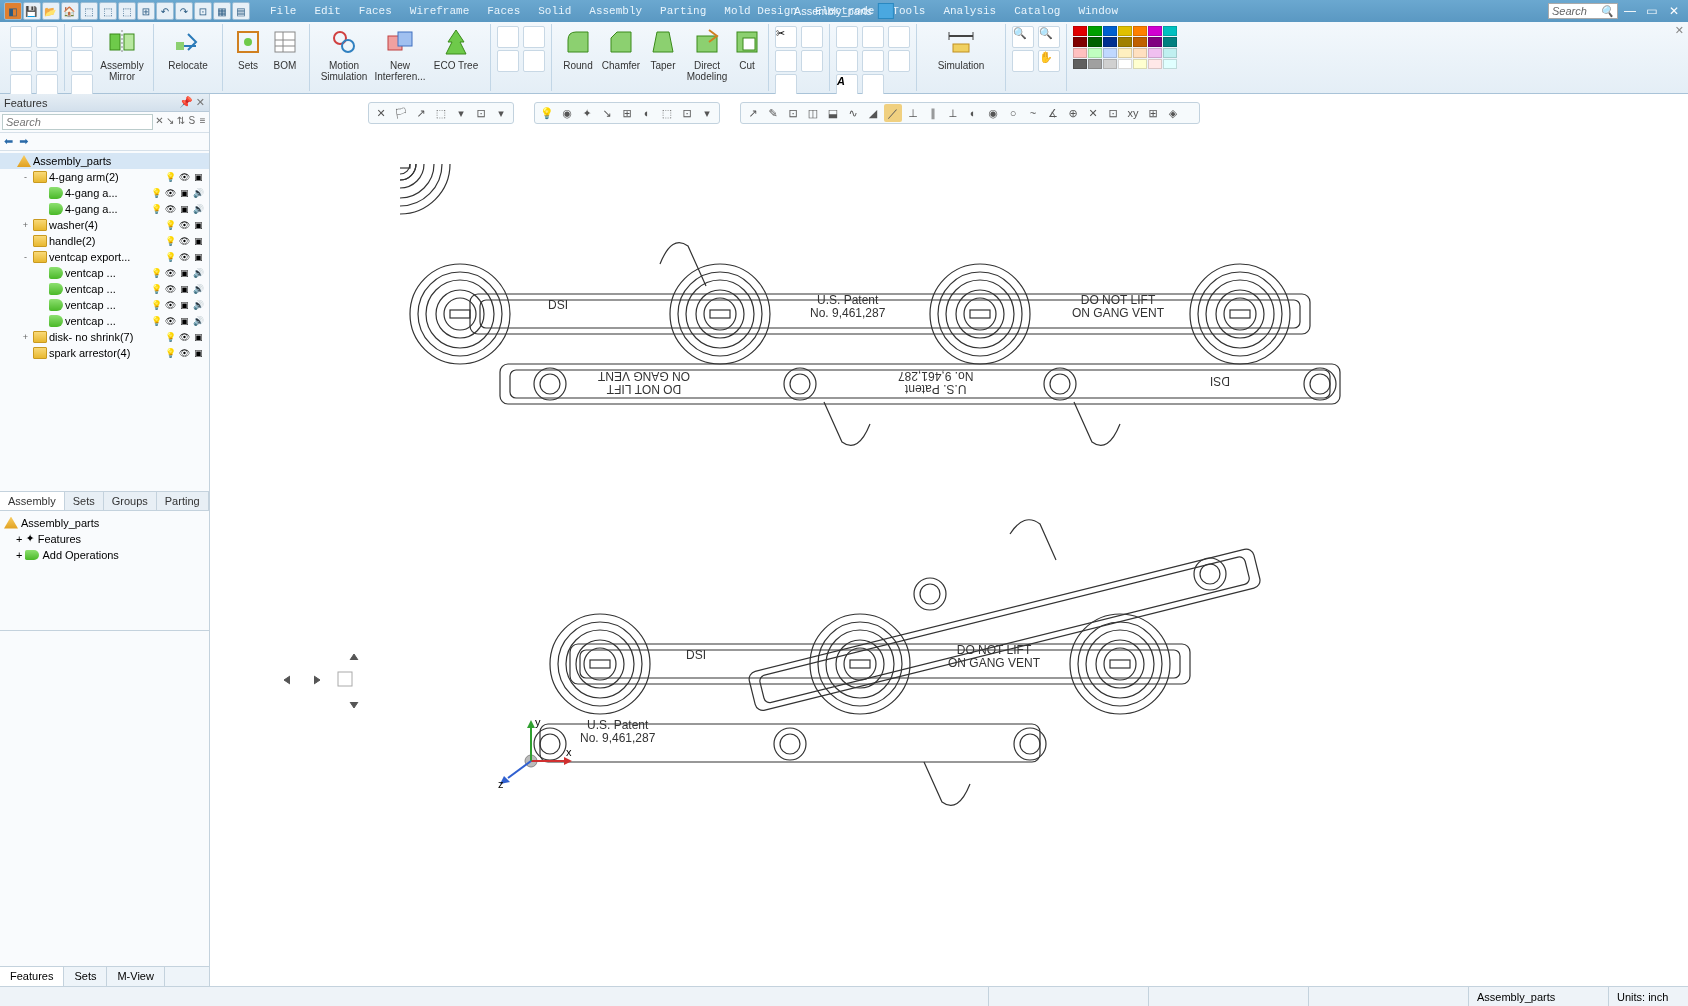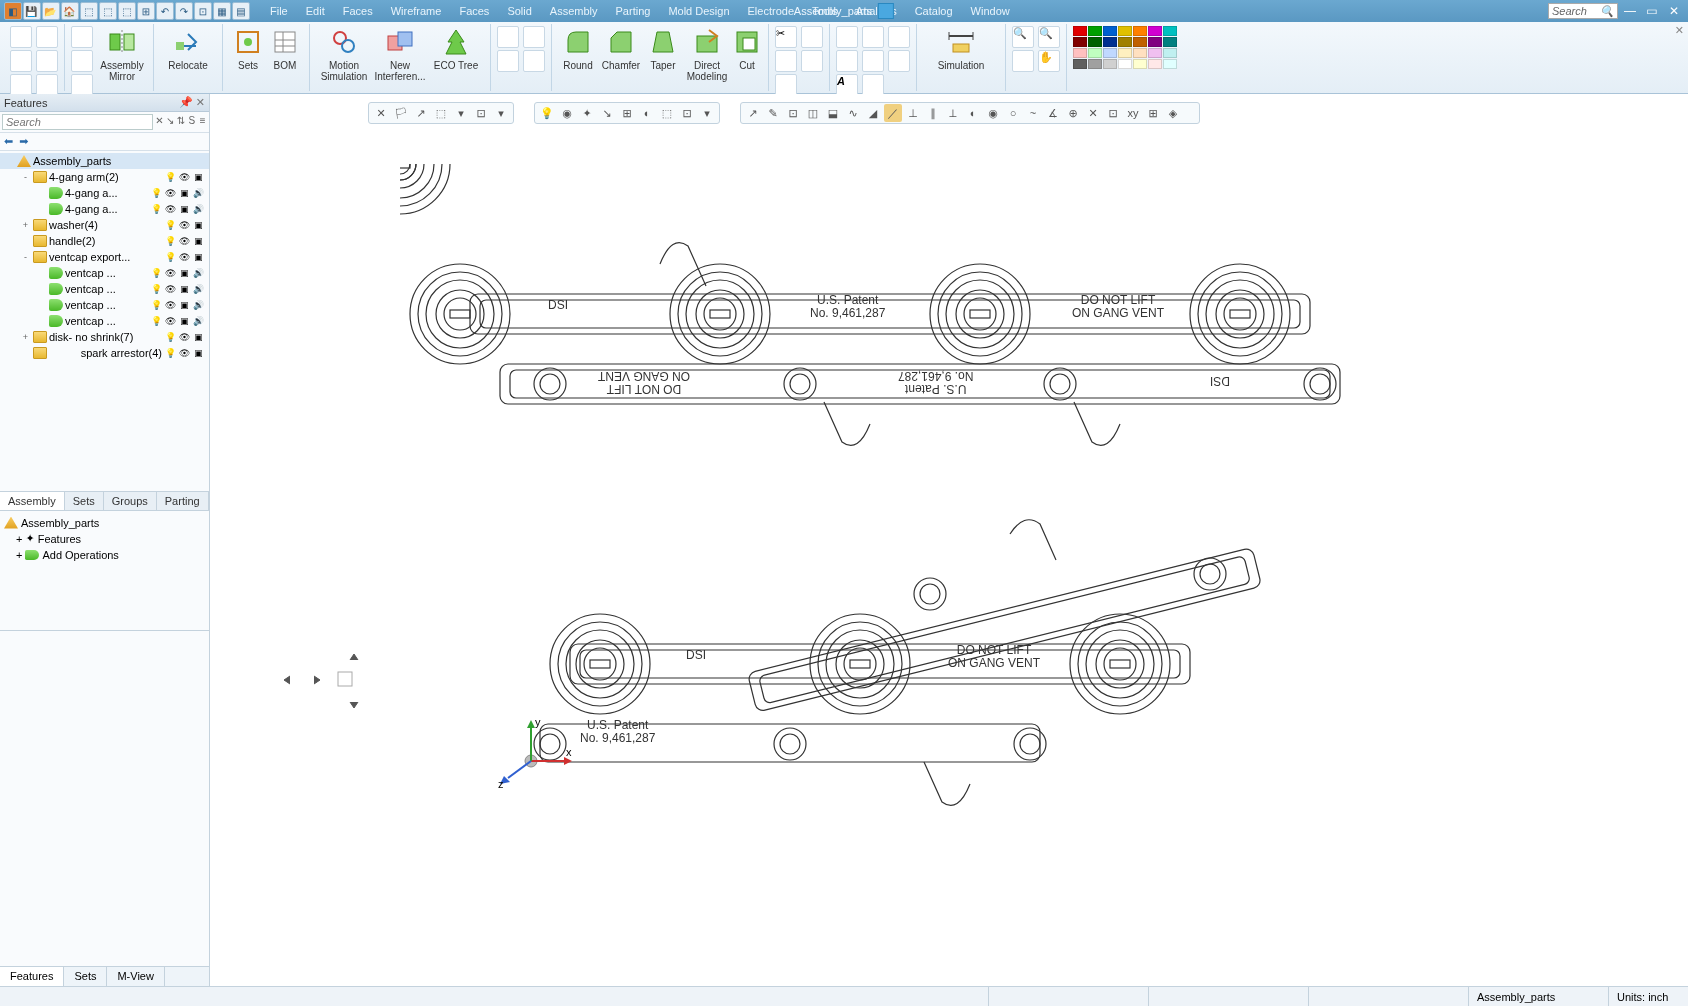--- a/index.html
+++ b/index.html
@@ -3,21 +3,21 @@
 <meta charset="utf-8">
 <style>
 * { margin:0; padding:0; box-sizing:border-box; font-family:"Segoe UI",Tahoma,sans-serif; font-size:11px; user-select:none; }
 body { width:1688px; height:1006px; background:#fff; overflow:hidden; position:relative; }
 
 
 .titlebar { height:22px; background:linear-gradient(#6ba8d0,#5a98c2); display:flex; align-items:center; color:#fff; }
 .titlebar .qat { display:flex; gap:1px; padding:0 4px; }
 .titlebar .qat-btn { width:18px; height:18px; background:#e8f0f7; border:1px solid #9abcd5; border-radius:2px; display:flex; align-items:center; justify-content:center; font-size:10px; color:#2a5a82; }
 .titlebar .menus { display:flex; gap:2px; margin-left:8px; }
-.titlebar .menus span { padding:2px 8px; cursor:pointer; color:#e8f4fc; }
+.titlebar .menus span { padding:2px 8px; cursor:pointer; color:#e8f4fc;font-family:Liberation Mono, monospace; }
 .titlebar .title { position:absolute; left:50%; transform:translateX(-50%); color:#eef7ff; font-size:12px; display:flex; align-items:center; gap:6px; }
 .titlebar .title .doc-icon { width:16px; height:16px; background:#4aa8e0; border:1px solid #2a88c0; }
 .titlebar .win-ctrl { margin-left:auto; display:flex; align-items:center; gap:2px; padding-right:4px; }
 .titlebar .search-box { width:70px; height:16px; background:#fff; border:1px solid #aaa; color:#666; font-style:italic; padding:0 3px; display:flex; align-items:center; justify-content:space-between; }
 .titlebar .win-btn { width:20px; height:16px; color:#fff; display:flex; align-items:center; justify-content:center; font-size:12px; }
 
 
 .ribbon { height:72px; background:linear-gradient(#f3f8fc,#e4eef6); border-bottom:1px solid #a9c3d8; display:flex; padding:2px 4px; position:relative; }
 .ribbon .group { display:flex; flex-direction:column; align-items:center; justify-content:flex-start; padding:2px 6px; border-right:1px solid #c2d6e6; }
 .ribbon .big-btn { display:flex; flex-direction:column; align-items:center; width:56px; cursor:pointer; }
@@ -503,21 +503,21 @@
       <div class="tree-row" style="padding-left: 20px;">
         <span class="exp">+</span>
         <span class="ico folder-ico"></span>
         <span class="lbl">disk- no shrink(7)</span>
         <span class="badges">
           <span>💡</span>
           <span>👁</span>
           <span>▣</span>
         </span>
       </div>
-      <div class="tree-row" style="padding-left: 20px; text-align: right;">
+      <div class="tree-row" style="padding-left: 20px;">
         <span class="exp"></span>
         <span class="ico folder-ico"></span>
         <span class="lbl">spark arrestor(4)</span>
         <span class="badges">
           <span>💡</span>
           <span>👁</span>
           <span>▣</span>
         </span>
       </div>
     </div>

